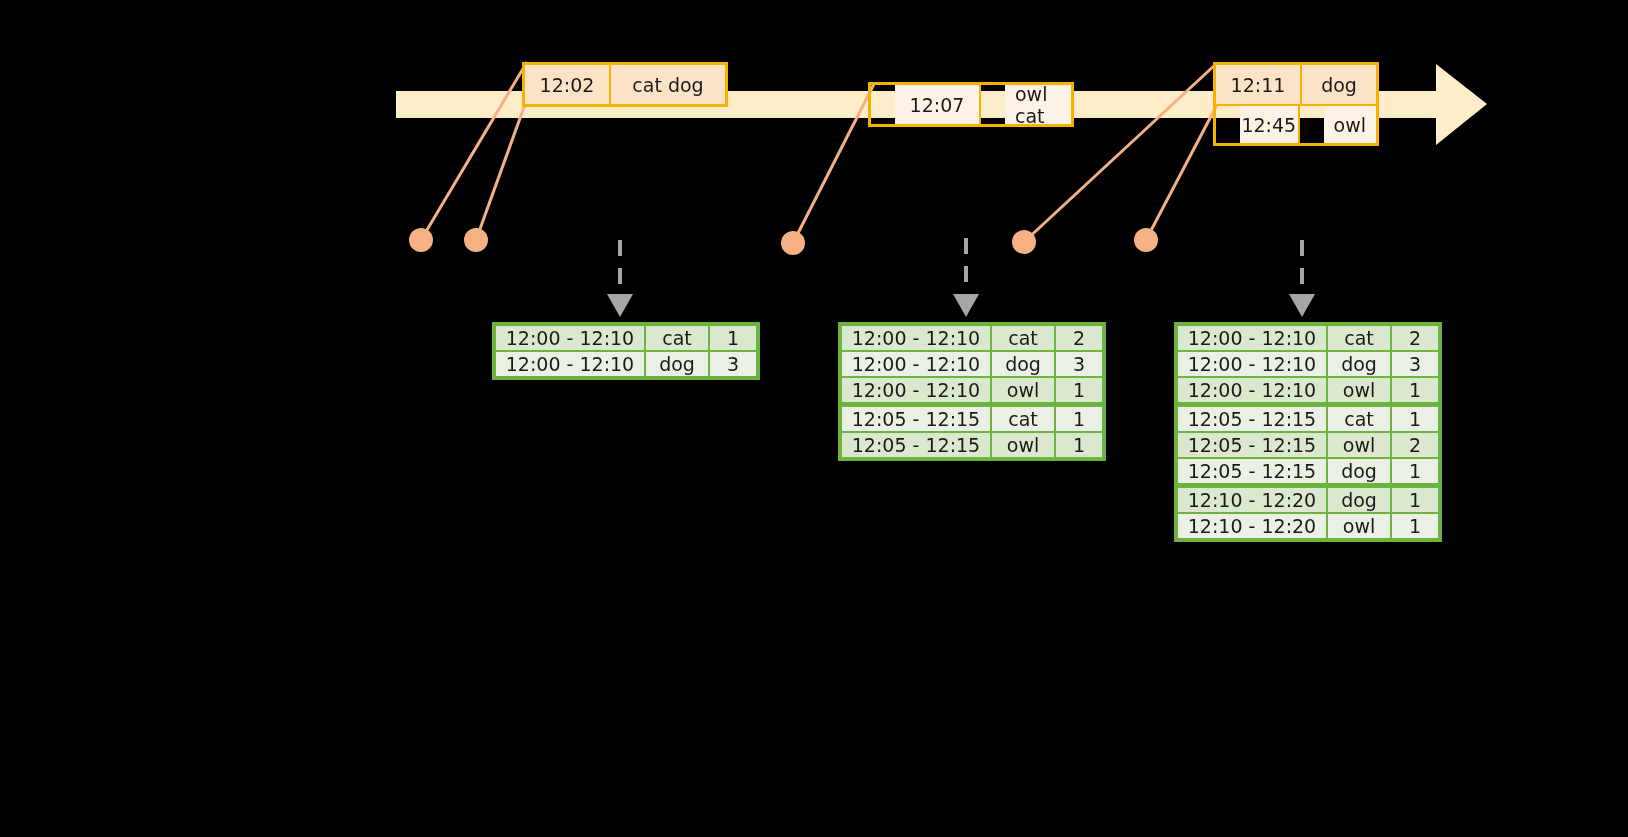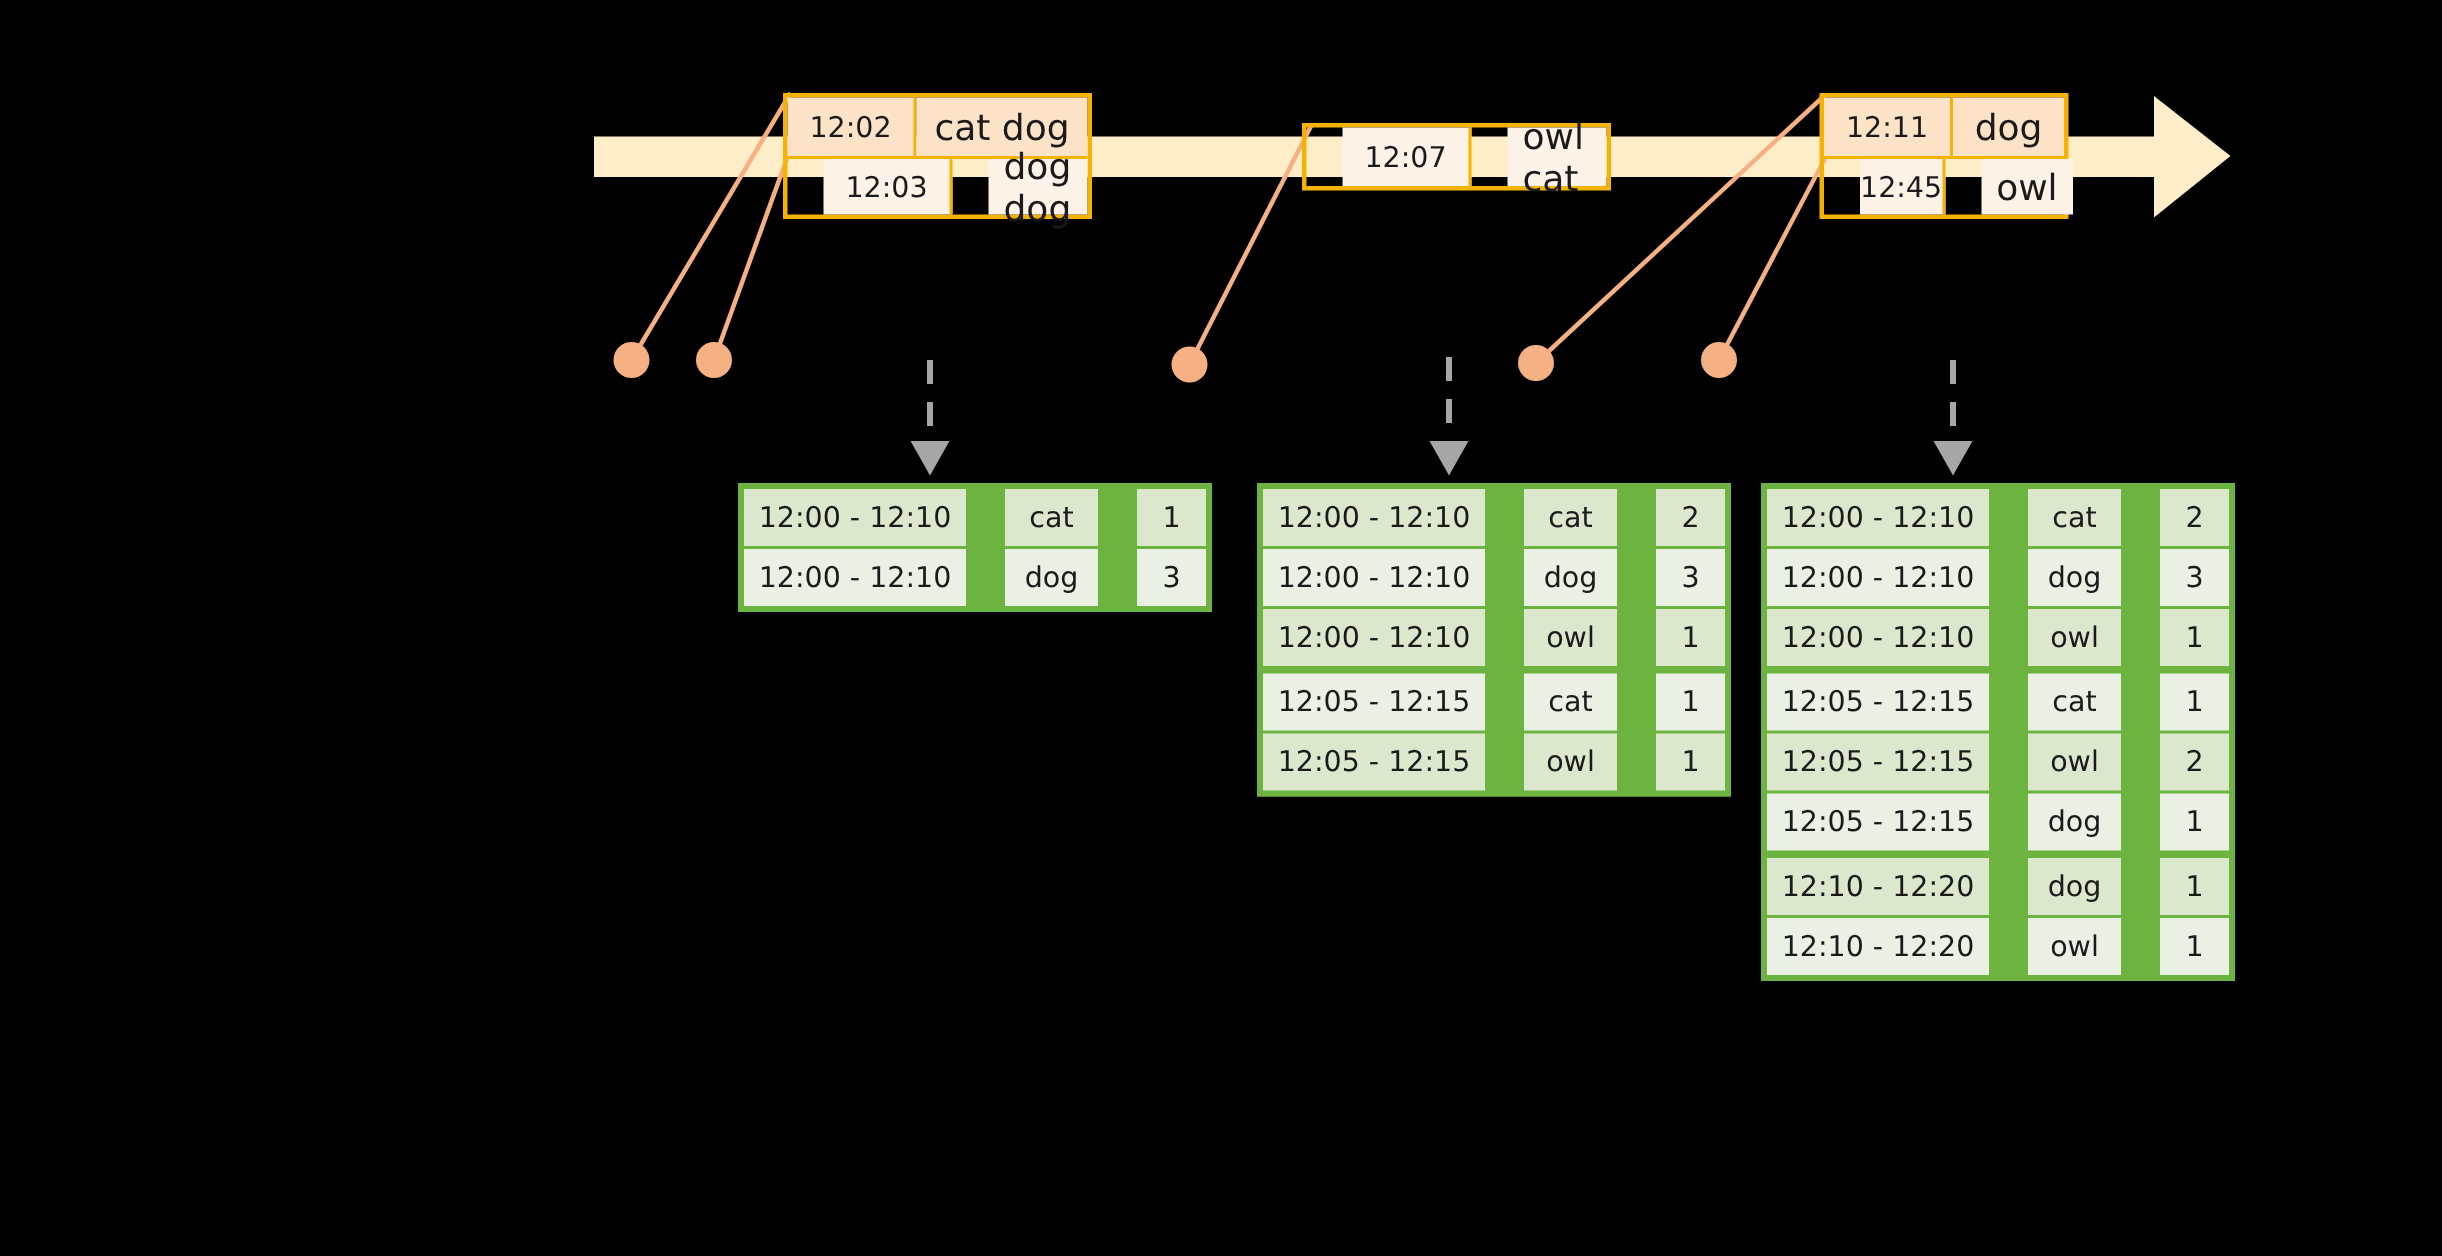--- a/index.html
+++ b/index.html
@@ -45,21 +45,21 @@
     justify-content: center;
     font-size: 19px;
     color: #1a1a1a;
   }
   .evt-words {
     flex: 1;
     box-sizing: border-box;
     display: flex;
     align-items: center;
     justify-content: center;
-    font-size: 24px;
+    font-size: 19px;
     color: #1a1a1a;
     padding: 0 10px;
   }
   .shade-a { background: #fce3c8; }
   .shade-b { background: #fdf2e6; margin-left: 24px; }
 
   
   .dot {
     position: absolute;
     width: 24px;
@@ -72,23 +72,22 @@
   
   .res-table {
     position: absolute;
     border: 4px solid #6cb33f;
     box-sizing: border-box;
     background: #6cb33f;
     z-index: 4;
   }
   .res-row {
     display: flex;
-    height: 38px;
-    box-sizing: border-box;
-    gap: 24px;
+    height: 24px;
+    box-sizing: border-box;
   }
   .res-row + .res-row { margin-top: 2px; }
   .res-row.group-break { margin-top: 5px; }
   .res-win {
     box-sizing: border-box;
     display: flex;
     align-items: center;
     justify-content: center;
     font-size: 19px;
     color: #1a1a1a;
@@ -141,24 +140,20 @@
         <path d="M 1289 294 L 1315 294 L 1302 317 Z" fill="#a6a6a6"></path>
       </g>
   </svg>
 
   <div id="events-layer">
       <div class="evt-group" style="left: 522px; top: 62px; width: 206px;">
         <div class="evt-row">
           <div class="evt-time shade-a">12:02</div>
           <div class="evt-words shade-a">cat dog</div>
         </div>
-        <div class="evt-row">
-          <div class="evt-time shade-b">12:03</div>
-          <div class="evt-words shade-b">dog dog</div>
-        </div>
       </div>
       <div class="evt-group" style="left: 868px; top: 82px; width: 206px;">
         <div class="evt-row">
           <div class="evt-time shade-b">12:07</div>
           <div class="evt-words shade-b">owl cat</div>
         </div>
       </div>
       <div class="evt-group" style="left: 1213px; top: 62px; width: 166px;">
         <div class="evt-row">
           <div class="evt-time shade-a">12:11</div>

